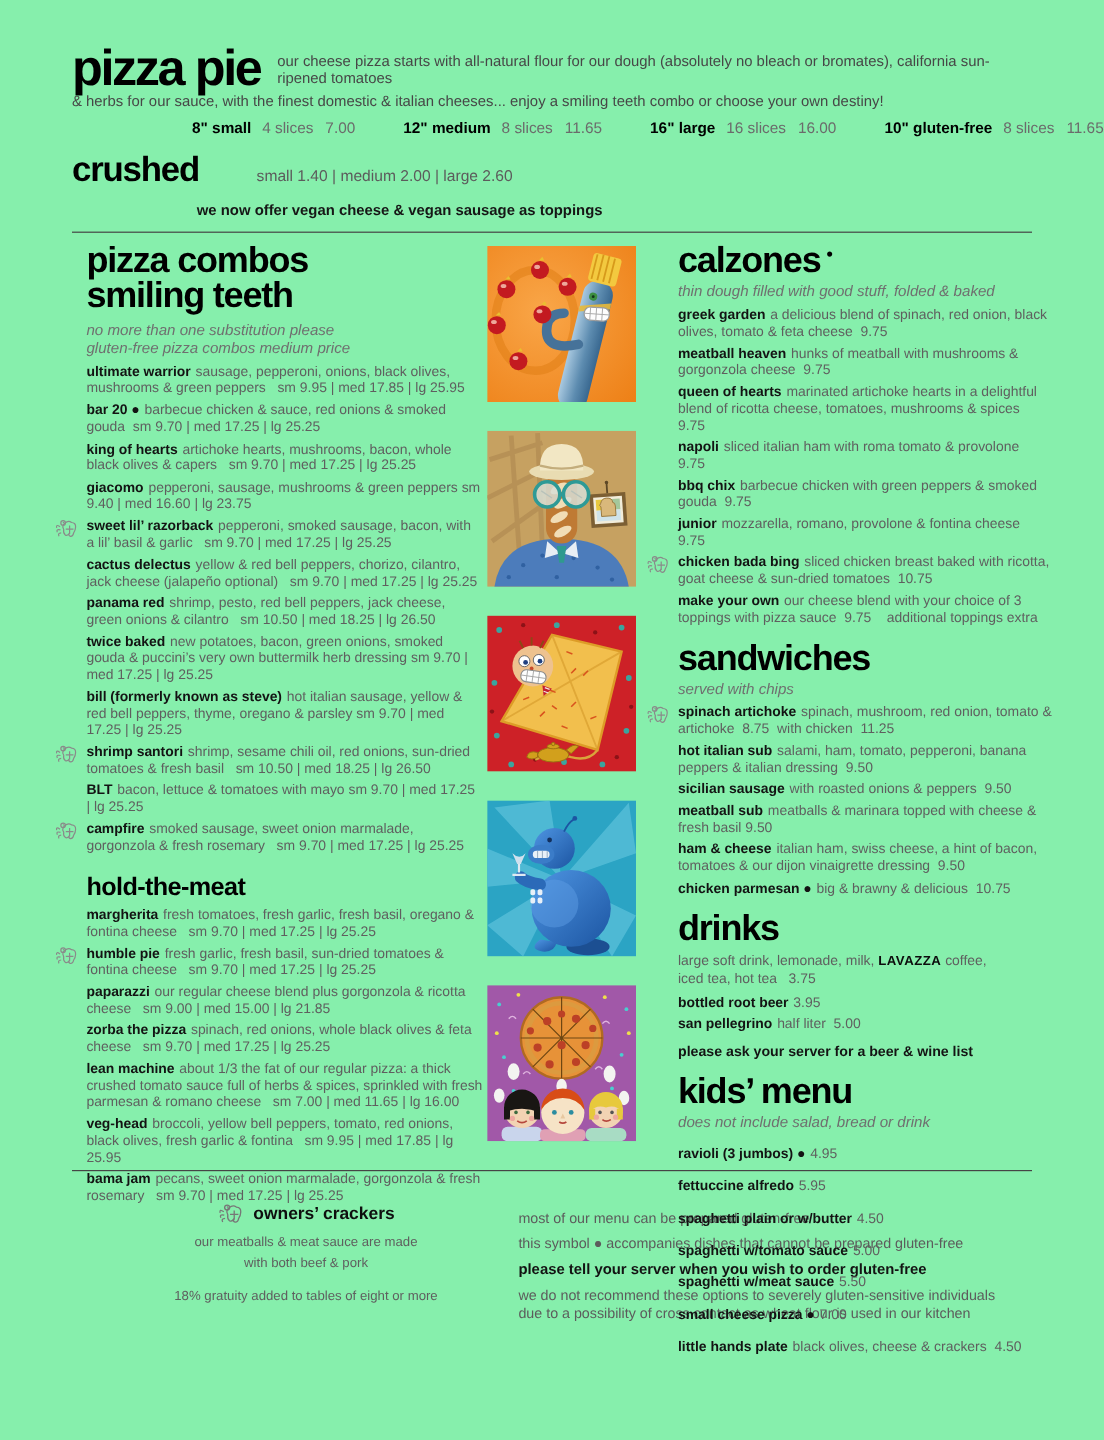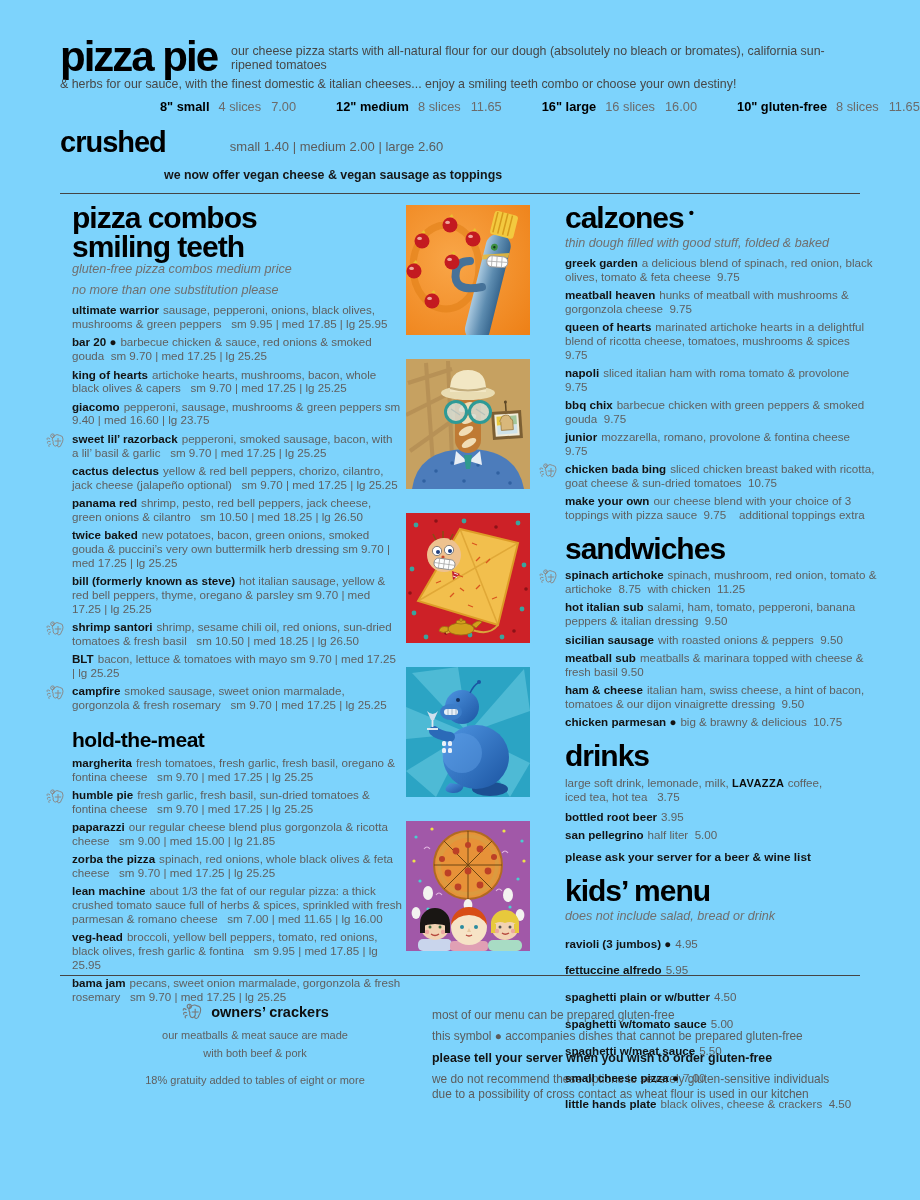--- a/index.html
+++ b/index.html
@@ -1,33 +1,33 @@
 <!DOCTYPE html>
 <html><head>
 <meta charset="utf-8">
 <style>
   html,body{margin:0;padding:0;background:#ffffff;}
   body{width:920px;height:1200px;font-family:"Liberation Sans","DejaVu Sans",sans-serif;color:#222;}
-  .page{position:relative;width:920px;height:1200px;overflow:hidden;background:#7dd3fc;}
+  .page{position:relative;width:920px;height:1200px;overflow:hidden;background:#86efac;}
   .content{position:absolute;left:60px;top:0;width:800px;}
 
   
   .pp-row{display:flex;align-items:flex-end;margin-top:40px;}
   .pp-title{font-size:42px;font-weight:bold;letter-spacing:-2px;line-height:0.82;color:#000;white-space:nowrap;}
   .intro1{margin-left:14px;font-size:12.4px;color:#474747;padding-bottom:2px;line-height:14px;}
   .intro2{font-size:12.4px;color:#474747;margin-top:3px;line-height:14px;}
   .sizes-row{display:flex;gap:40px;margin:8px 0 0 100px;font-size:12.8px;color:#6b6b6b;}
   .size-entry{white-space:nowrap;}
   .size-entry b{color:#000;margin-right:9px;}
   .size-entry .sl{margin-right:10px;}
 
   
   .top-row{display:flex;align-items:flex-end;margin-top:16px;}
   .top-title{font-size:29px;font-weight:bold;letter-spacing:-1px;line-height:0.85;color:#000;}
-  .top-prices{margin-left:64px;font-size:13px;color:#5c5c5c;padding-bottom:1px;}
+  .top-prices{margin-left:48px;font-size:13px;color:#5c5c5c;padding-bottom:1px;}
   .top-grid{display:grid;grid-template-columns:113px 112px 114px 115px 118px 110px 1fr;margin-top:9px;font-size:11.8px;line-height:13.9px;color:#4d4d4d;}
   .top-col div{white-space:nowrap;}
   .vegan-row{display:flex;align-items:flex-end;margin-top:4px;}
   .vegan-note{margin-left:104px;font-weight:bold;font-size:12.4px;color:#161616;}
   .premium{margin-left:auto;text-align:right;font-size:12.3px;color:#5c5c5c;line-height:15.2px;}
   hr.rule{border:none;border-top:1.6px solid #454545;margin:11px 0 0 0;}
 
   
   .main{position:relative;height:770px;}
   .col-left{position:absolute;left:12px;top:10px;width:330px;}
@@ -166,22 +166,22 @@
     </div>
   </div>
 
   <hr class="rule">
 
   <div class="main">
 
     <div class="col-left">
       <h1 class="h1">pizza combos</h1>
       <h1 class="h1">smiling teeth</h1>
+      <div class="subnote" style="margin-top:6px;">no more than one substitution please</div>
       <div class="subnote" style="margin-top:0;">gluten-free pizza combos medium price</div>
-      <div class="subnote" style="margin-top:6px;">no more than one substitution please</div>
 
       <div class="items">
 
       <div class="item">
 
           <p><b class="iname">ultimate warrior</b><span>sausage, pepperoni, onions, black olives, mushrooms &amp; green peppers&nbsp;&nbsp; sm 9.95 | med 17.85 | lg 25.95</span></p>
         </div>
             <div class="item">
 
           <p><b class="iname">bar 20 ●</b><span>barbecue chicken &amp; sauce, red onions &amp; smoked gouda&nbsp; sm 9.70 | med 17.25 | lg 25.25</span></p>
@@ -619,20 +619,21 @@
           </div>
               <div class="item">
 
             <p><b class="iname">make your own</b><span>our cheese blend with your choice of 3 toppings with pizza sauce&nbsp; 9.75&nbsp;&nbsp;&nbsp; additional toppings extra</span></p>
           </div>
             </div>
       </div>
 
       <div class="sec">
         <h1 class="h1">sandwiches</h1>
+        <div class="subnote" style="margin-top:3px;">served with chips</div>
         <div class="items">
 
         <div class="item">
             <span class="fav"><svg viewBox="0 0 22 18">
                     <g fill="none" stroke="#8a8a8a" stroke-width="1">
                       <path d="M5 7 q-3.5 -2.5 -2.8 0.8 M5.4 9.6 q-4 -1 -2.6 2 M6 12 q-3.2 0.2 -1.8 2.8"></path>
                       <path d="M9 4 q3 -2.6 5.6 -0.6 q3.6 0.2 3.4 3.8 q-0.1 2.8 -1.6 4.8 q-0.6 3 -2.6 2.9 q-1.5 -0.1 -1.4 -2 q-1.6 1.9 -3 0.9 q-1.9 -1.5 -1.3 -4.4 q-1.4 -2 -0.4 -4 z"></path>
                       <path d="M9.8 9 h6.4 M13 6 v7"></path>
                       <circle cx="7.6" cy="3.8" r="1.9"></circle>
                     </g>

